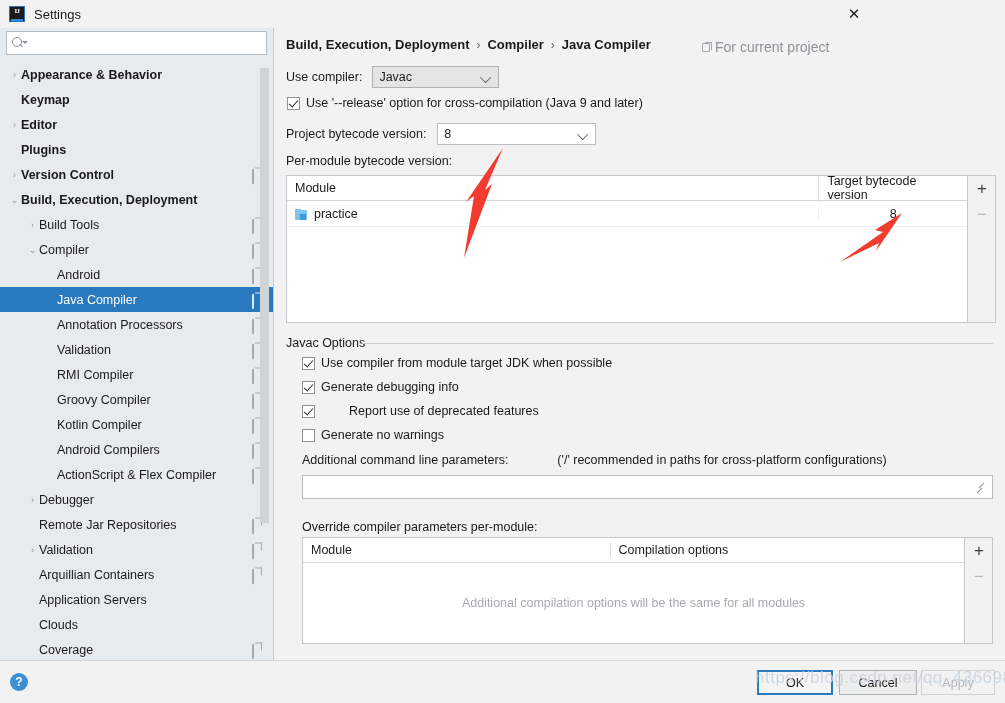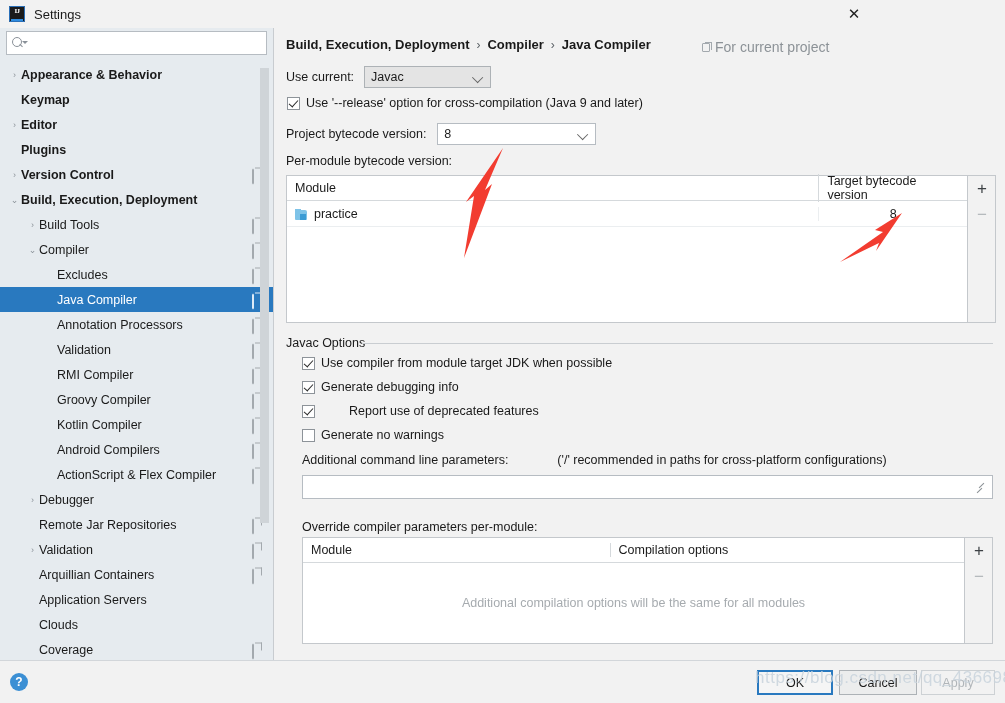--- a/index.html
+++ b/index.html
@@ -286,21 +286,21 @@
           <span class="label">Build Tools</span>
           <span class="copy-icon"><span class="copy-glyph"></span></span>
         </div>
         <div class="tree-item" style="padding-left: 26px;">
           <span class="arrow">⌄</span>
           <span class="label">Compiler</span>
           <span class="copy-icon"><span class="copy-glyph"></span></span>
         </div>
         <div class="tree-item" style="padding-left: 44px;">
           <span class="arrow"></span>
-          <span class="label">Excludes</span>
+          <span class="label">Android</span>
           <span class="copy-icon"><span class="copy-glyph"></span></span>
         </div>
         <div class="tree-item selected" style="padding-left: 44px;">
           <span class="arrow"></span>
           <span class="label">Java Compiler</span>
           <span class="copy-icon"><span class="copy-glyph"></span></span>
         </div>
         <div class="tree-item" style="padding-left: 44px;">
           <span class="arrow"></span>
           <span class="label">Annotation Processors</span>
@@ -381,21 +381,21 @@
       <span class="bc-sep">›</span>
       <span>Java Compiler</span>
     </div>
 
     <div class="for-project">
       <span><span class="copy-glyph" style="display:inline-block"></span></span>
       <span>For current project</span>
     </div>
 
     <div class="row" style="left:12px; top:38px;">
-      <span class="lbl">Use current:</span>
+      <span class="lbl">Use compiler:</span>
       <div class="combo" style="width:127px; margin-left:10px;">
         <span>Javac</span>
         <span class="chev"></span>
       </div>
     </div>
 
     <div class="row" style="left:13px; top:68px;align-items:center;">
       <span class="cbox checked"></span>
       <span class="cb-label">Use '--release' option for cross-compilation (Java 9 and later)</span>
     </div>

